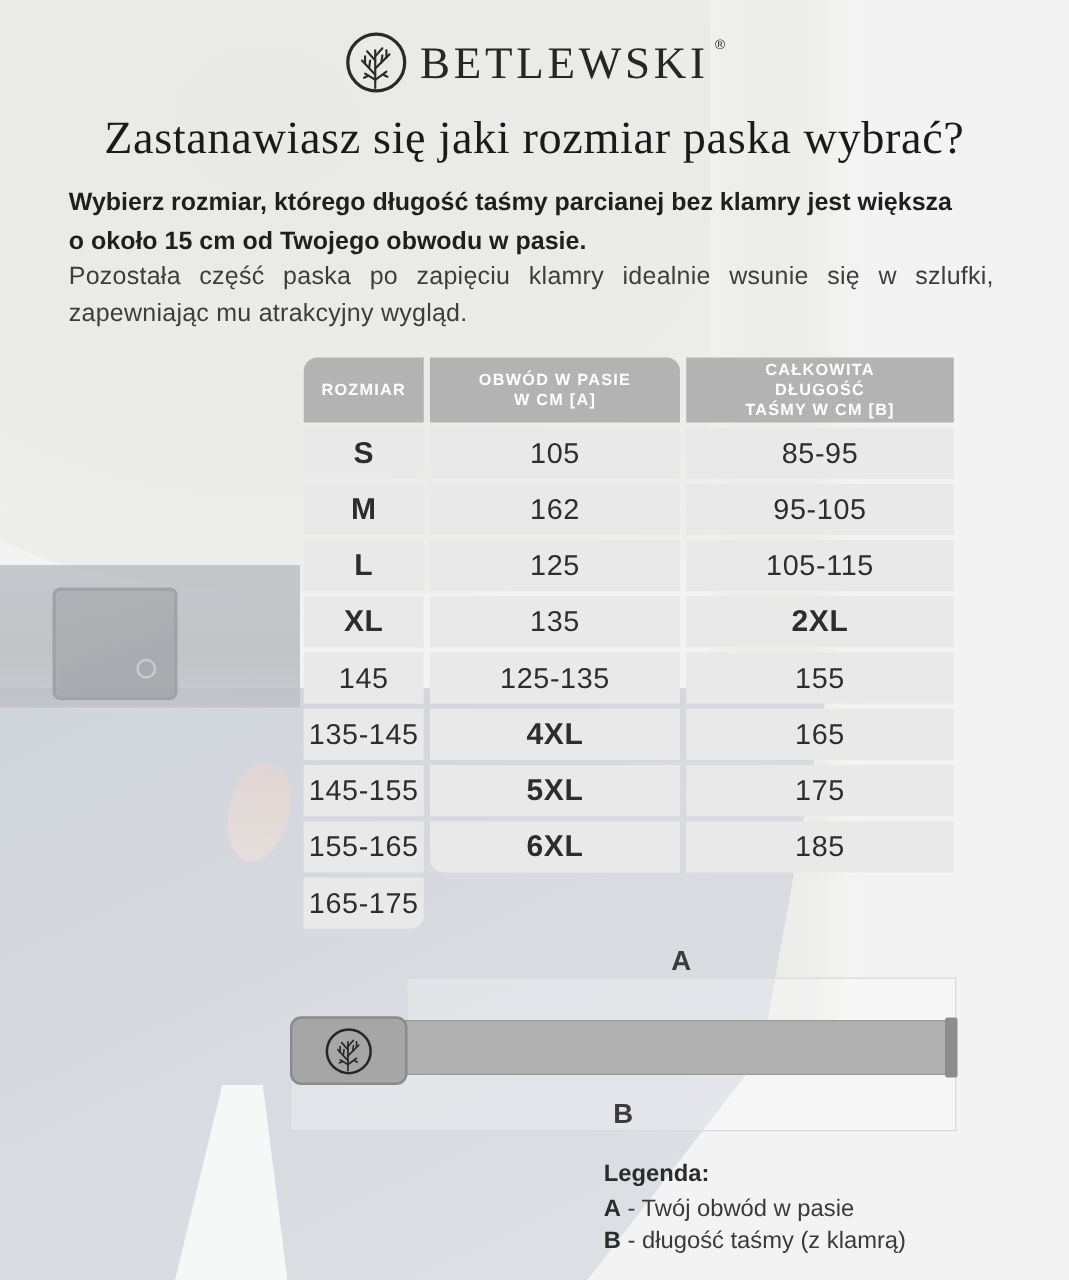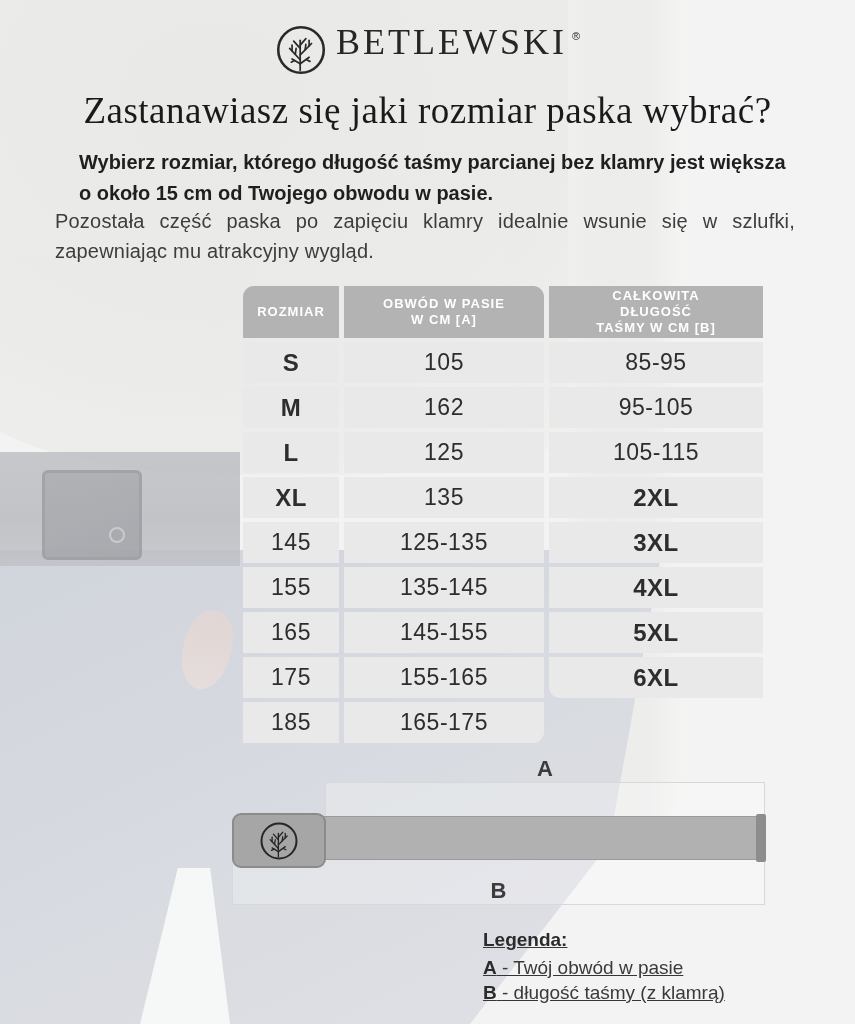--- a/index.html
+++ b/index.html
@@ -64,39 +64,39 @@
     left:183px;top:610px;width:48px;height:80px;
     background:linear-gradient(180deg,#e6d2ca,#eddcd5);
     border-radius:45% 45% 50% 50%;transform:rotate(14deg);opacity:.65;
   }
 
   .content{position:relative;z-index:1;}
 
   
   .logo{
     position:absolute;left:0;top:24px;width:100%;
-    display:flex;justify-content:center;gap:9px;
+    display:flex;align-items:center;justify-content:center;gap:9px;
   }
   .logo .tree{width:52px;height:52px;color:#2a2a2a;}
   .brand{
     font-family:"Liberation Serif",serif;font-size:36px;font-weight:400;
     letter-spacing:3px;color:var(--brand-text);line-height:1;
   }
   .reg{font-family:"Liberation Sans",sans-serif;font-size:11px;color:#2a2a2a;
     align-self:flex-start;margin-top:6px;margin-left:-4px;}
 
   
   .title{
     position:absolute;left:0;top:89px;width:100%;text-align:center;
     font-family:"Liberation Serif",serif;font-weight:400;font-size:37px;
     letter-spacing:.5px;color:var(--heading-text);
   }
   .lead{
     position:absolute;left:55px;top:147px;width:712px;
-    font-size:20px;font-weight:700;line-height:1.55;color:#1f1f1f;margin-left:24px;
+    font-size:20px;font-weight:700;line-height:1.55;color:#1f1f1f;
   }
   .sub{
     position:absolute;left:55px;top:206px;width:740px;
     font-size:20px;font-weight:400;line-height:1.5;color:var(--body-text);
     text-align:justify;letter-spacing:.2px;
   }
 
   
   .size-table{
     position:absolute;left:243px;top:286px;width:520px;
@@ -151,21 +151,21 @@
   .strap{
     position:absolute;left:92px;top:58px;width:437px;height:44px;
     background:var(--belt-gray);border:1px solid #9b9b9b;z-index:1;
   }
   .strap-tip{
     position:absolute;left:524px;top:56px;width:10px;height:48px;
     background:#8d8d8d;border-radius:2px;z-index:2;
   }
 
   
-  .legend{position:absolute;left:483px;top:929px;color:#353535;text-decoration:underline;}
+  .legend{position:absolute;left:483px;top:929px;color:#353535;}
   .legend-title{font-size:19px;font-weight:700;margin-bottom:4px;color:#2b2b2b;}
   .legend-line{font-size:19px;font-weight:400;line-height:25px;color:#3a3a3a;}
   .legend-line b{font-weight:700;color:#2b2b2b;}
   .hidden-defs{position:absolute;width:0;height:0;overflow:hidden;}
 </style>
 </head>
 <body>
 
 <svg class="hidden-defs" aria-hidden="true">
   <symbol id="tree-symbol" viewBox="0 0 64 64">
@@ -240,21 +240,20 @@
       <div class="td">125</div>
       <div class="td">105-115</div>
 
       <div class="td size">XL</div>
       <div class="td">135</div>
 
       <div class="td size">2XL</div>
       <div class="td">145</div>
       <div class="td">125-135</div>
 
-      <div class="td size">3XL</div>
       <div class="td">155</div>
       <div class="td">135-145</div>
 
       <div class="td size">4XL</div>
       <div class="td">165</div>
       <div class="td">145-155</div>
 
       <div class="td size">5XL</div>
       <div class="td">175</div>
       <div class="td">155-165</div>

